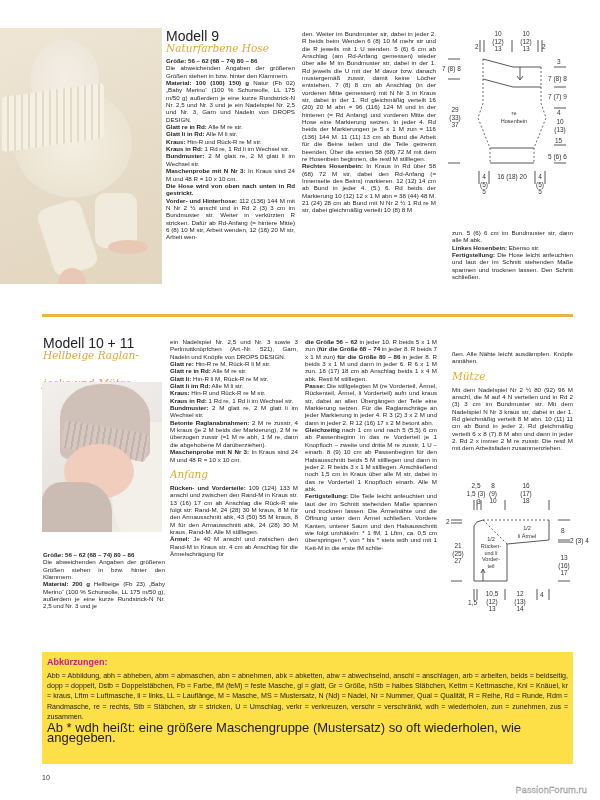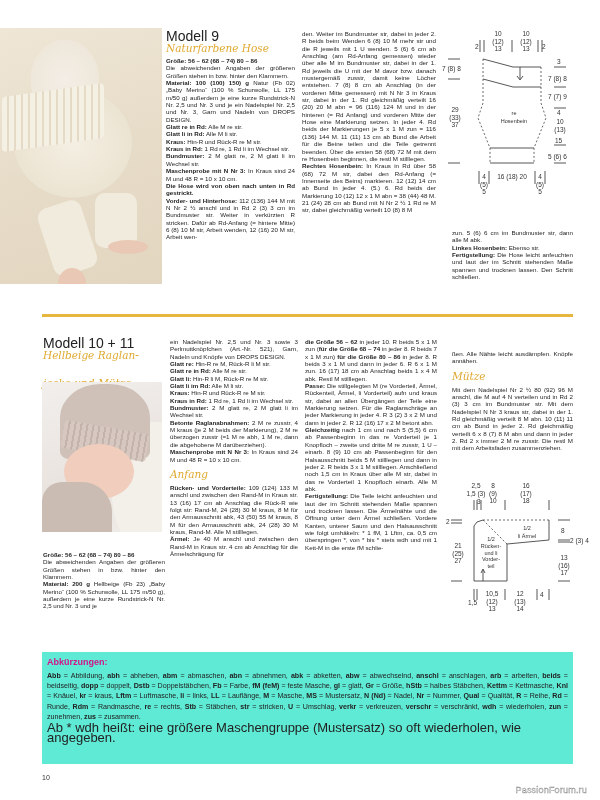--- a/index.html
+++ b/index.html
@@ -34,24 +34,24 @@
   .model-label { font-size: 14px; line-height: 12px; color: #222; }
   .model-title { font-family: "DejaVu Serif", serif; font-style: italic; color: #e0a930; font-size: 10.5px; line-height: 12px; margin-bottom: 3px; }
   .section-title { font-family: "DejaVu Serif", serif; font-style: italic; color: #e0a930; font-size: 10.5px; line-height: 14px; margin: 4px 0 3px; }
 
   .rule { position: absolute; left: 42px; top: 314px; width: 531px; height: 3px; background: #e6b63e; }
 
   .schema { position: absolute; font-size: 6.5px; line-height: 7.5px; color: #333; }
   .schema .lbl { position: absolute; white-space: pre; text-align: center; }
   .schema svg { position: absolute; left: 0; top: 0; }
 
-  .abbr-box { position: absolute; left: 42px; top: 652px; width: 531px; height: 112px; background: #5eead4; padding: 5px 5px; }
+  .abbr-box { position: absolute; left: 42px; top: 652px; width: 531px; height: 112px; background: #fde047; padding: 5px 5px; }
   .abbr-title { color: #d1168c; font-weight: bold; font-size: 9px; line-height: 11px; margin-bottom: 3px; }
   .abbr-text { font-size: 7.1px; line-height: 10.2px; color: #222; text-align: justify; }
-  .abbr-text b { font-weight: bold; margin-top: 13px; }
+  .abbr-text b { font-weight: normal; margin-top: 13px; }
   .abbr-note { font-size: 13px; line-height: 10.2px; color: #222; margin-top: 1px; }
 
   .page-number { position: absolute; left: 42px; top: 774px; font-size: 7px; color: #333; }
   .watermark { position: absolute; right: 13px; top: 785px; font-size: 9px; color: #fff; -webkit-text-stroke: 0.4px #888; letter-spacing: 0.2px; }
 </style>
 </head>
 <body>
 
 <div class="photo photo-pants">
   <div class="waist"></div>

